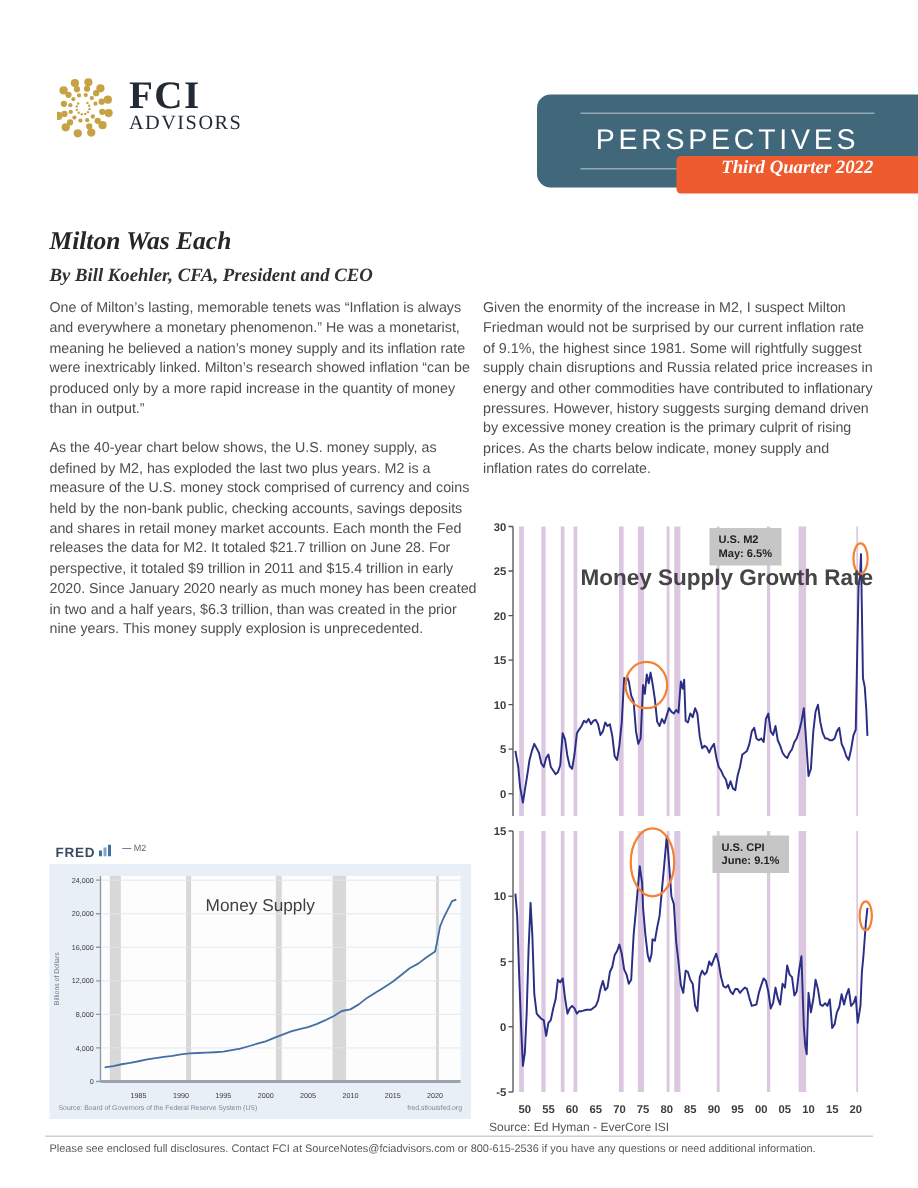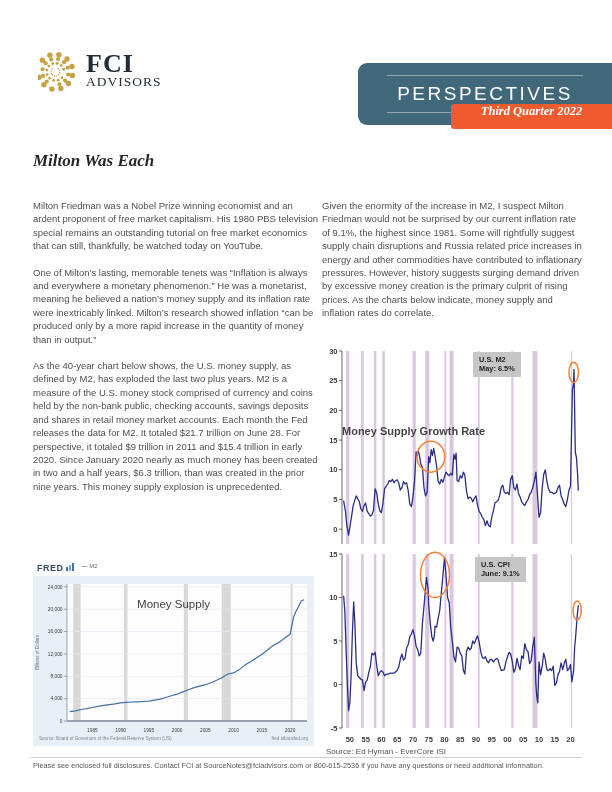--- a/index.html
+++ b/index.html
@@ -43,22 +43,22 @@
   .fred-legend{font-size:6px;color:#666;margin-left:8px;}
   .fred-legend .dash{color:var(--fred_blue);font-weight:bold;}
   .fred-body{position:relative;background:#e8eff7;}
   .fred-title{position:absolute;left:0;right:0;top:22px;text-align:center;
           font-size:11.5px;font-weight:normal;color:#3f3f3f;}
   .fred-foot{display:flex;justify-content:space-between;background:#e8eff7;
           padding:2px 6px 5px 6px;font-size:4.6px;color:#7d8794;}
 
   
   .charts{position:absolute;left:320px;top:345px;width:272px;}
-  .chart-title-overlay{position:absolute;left:22px;width:240px;top:32px;text-align:left;
-          font-size:11px;font-weight:bold;color:#454545;margin-top:48px;}
+  .chart-title-overlay{position:absolute;left:22px;width:240px;top:32px;text-align:right;
+          font-size:15px;font-weight:bold;color:#454545;}
   .data-label{position:absolute;background:#c6c6c6;color:#1f1f1f;font-size:7.4px;
           font-weight:bold;line-height:9.4px;padding:3px 6px;}
   .lbl-m2{left:153px;top:7px;}
   .lbl-cpi{left:155px;top:212px;}
   .chart-source{margin:3px 0 0 6px;font-size:8px;color:#555;}
 
   
   .foot-rule{position:absolute;left:30px;top:757px;width:552px;border-top:1px solid #cfcfcf;}
   .footer-text{position:absolute;left:33px;top:761px;width:552px;font-size:7.3px;
           line-height:9.6px;color:#58595b;}
@@ -124,23 +124,23 @@
   <div class="banner">
     <div class="banner-inner">
       <span>PERSPECTIVES</span>
     </div>
   </div>
   <div class="issue-ribbon">
     <span>Third Quarter 2022</span>
   </div>
 
   <div class="article-title">Milton Was Each</div>
+  <div class="article-byline">By Bill Koehler, CFA, President and CEO</div>
 
   <div class="col col-left">
-    <p>Milton Friedman was a Nobel Prize winning economist and an ardent proponent of free market capitalism. His 1980 PBS television special remains an outstanding tutorial on free market economics that can still, thankfully, be watched today on YouTube.</p>
     <p>One of Milton’s lasting, memorable tenets was “Inflation is always and everywhere a monetary phenomenon.” He was a monetarist, meaning he believed a nation’s money supply and its inflation rate were inextricably linked. Milton’s research showed inflation “can be produced only by a more rapid increase in the quantity of money than in output.”</p>
     <p>As the 40-year chart below shows, the U.S. money supply, as defined by M2, has exploded the last two plus years. M2 is a measure of the U.S. money stock comprised of currency and coins held by the non-bank public, checking accounts, savings deposits and shares in retail money market accounts. Each month the Fed releases the data for M2. It totaled $21.7 trillion on June 28. For perspective, it totaled $9 trillion in 2011 and $15.4 trillion in early 2020. Since January 2020 nearly as much money has been created in two and a half years, $6.3 trillion, than was created in the prior nine years. This money supply explosion is unprecedented.</p>
   </div>
 
   <div class="col col-right">
     <p>Given the enormity of the increase in M2, I suspect Milton Friedman would not be surprised by our current inflation rate of 9.1%, the highest since 1981. Some will rightfully suggest supply chain disruptions and Russia related price increases in energy and other commodities have contributed to inflationary pressures. However, history suggests surging demand driven by excessive money creation is the primary culprit of rising prices. As the charts below indicate, money supply and inflation rates do correlate.</p>
   </div>
 
   <div class="fred">
     <div class="fred-head">

